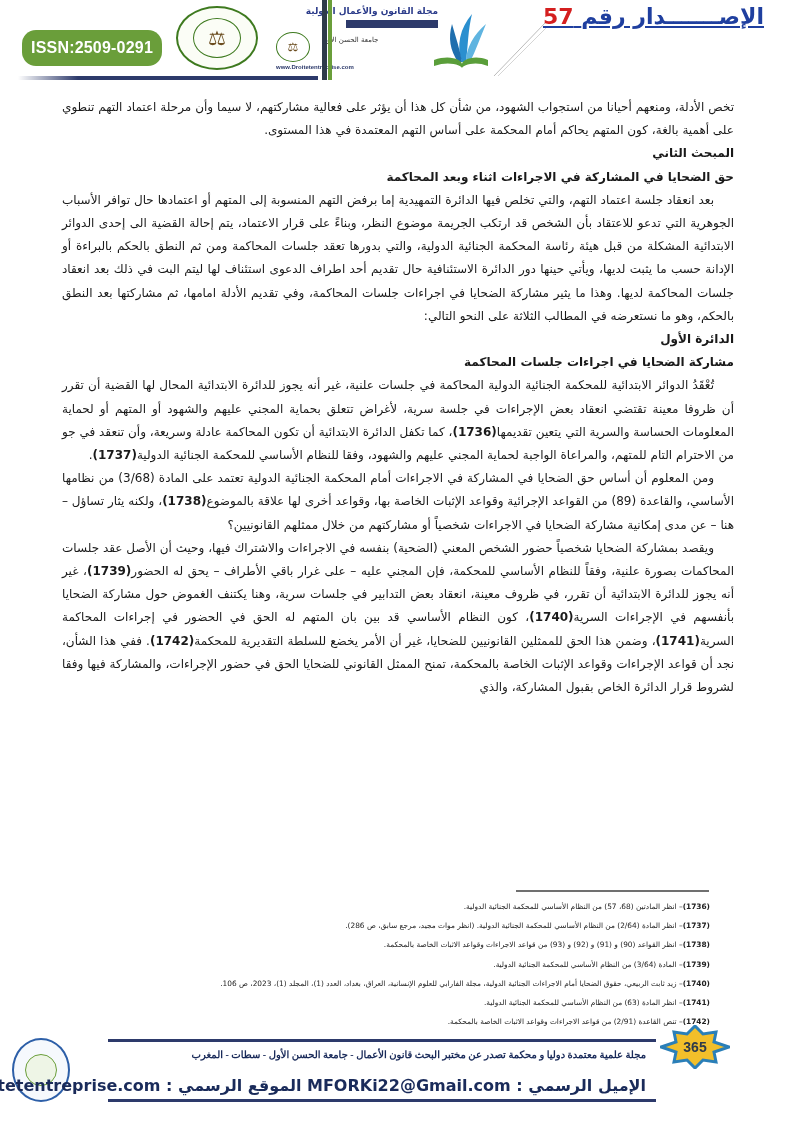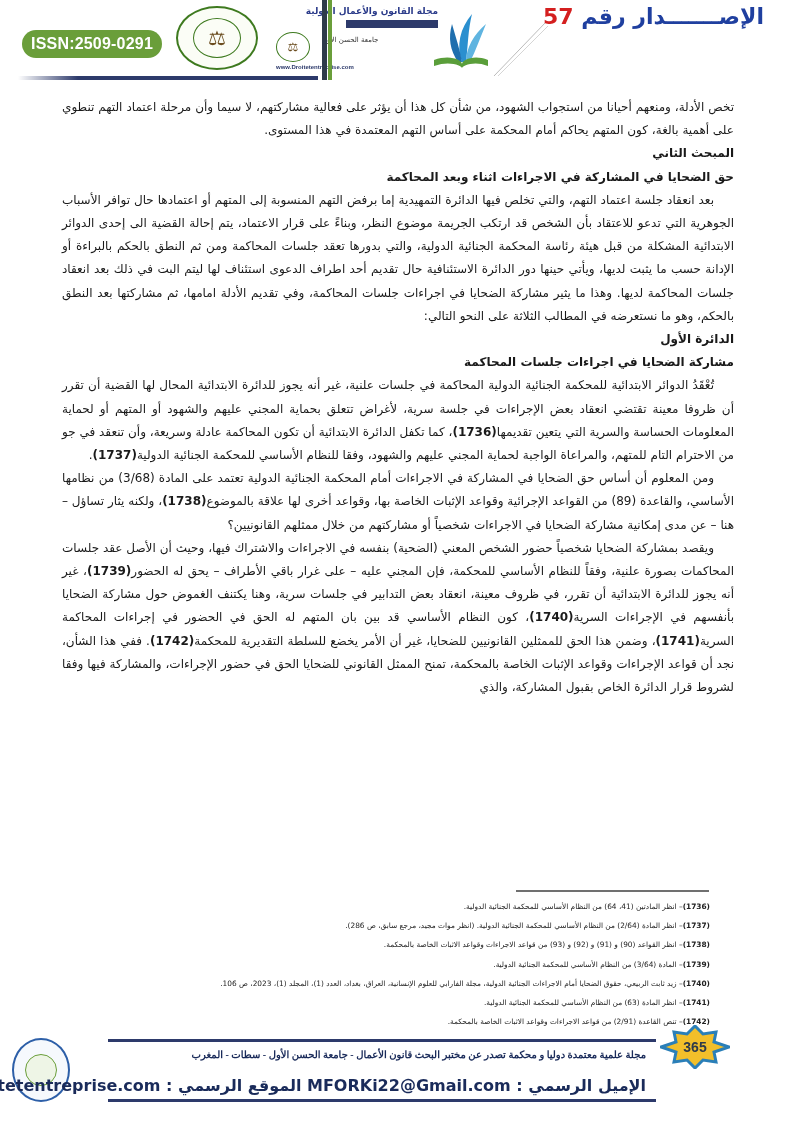--- a/index.html
+++ b/index.html
@@ -2,21 +2,21 @@
 <html><head>
 <meta charset="utf-8">
 <style>
   * { box-sizing: border-box; margin: 0; padding: 0; }
   html, body { width: 794px; height: 1123px; background: #ffffff; overflow: hidden; }
   body { position: relative; font-family: "DejaVu Sans", sans-serif; color: #1a1a1a; }
 
   
   .header { position: absolute; left: 0; top: 0; width: 794px; height: 80px; }
   .issn {
-    position: absolute; left: 22px; top: 30px; width: 140px; height: 28px;
+    position: absolute; left: 22px; top: 30px; width: 140px; height: 36px;
     background: #6a9e3a; border-radius: 14px; color: #fff;
     font-family: "Liberation Sans", sans-serif; font-size: 16px; font-weight: bold;
     display: flex; align-items: center; justify-content: center; letter-spacing: 0.2px;
   }
   .lab-seal {
     position: absolute; left: 176px; top: 6px; width: 82px; height: 64px;
     border-radius: 50%; border: 2px solid #3e7a1f; background: #fbfdf6;
     display: flex; align-items: center; justify-content: center;
   }
   .lab-seal .inner {
@@ -44,21 +44,21 @@
     position: absolute; left: 14px; top: 58px; font-size: 6px; color: #2d3a6b; font-family: "Liberation Sans", sans-serif; font-weight: bold;
   }
   .header-rule {
     position: absolute; left: 18px; top: 76px; width: 300px; height: 4px;
     background: linear-gradient(to right, #ffffff, #2d3a6b 20%, #2d3a6b);
   }
   .vbar-dark { position: absolute; left: 322px; top: 0; width: 5px; height: 80px; background: #2d3a4a; }
   .vbar-green { position: absolute; left: 328px; top: 0; width: 4px; height: 80px; background: #6a9e3a; }
   .issue-line {
     position: absolute; right: 30px; top: 4px; direction: rtl;
-    font-family: "DejaVu Sans", sans-serif; font-weight: bold; font-size: 22px; color: #1f3f9f;
+    font-family: "DejaVu Sans", sans-serif; font-weight: bold; font-size: 22px; color: #1f3f9f; text-decoration: underline;
   }
   .issue-line .num { color: #d41f1f; font-size: 22px; }
   .date-line {
     position: absolute; right: 30px; top: 40px; direction: rtl;
     font-family: "DejaVu Sans", sans-serif; font-weight: bold; font-size: 26px; color: #5a8a2e;
   }
   .diag { position: absolute; left: 490px; top: 18px; width: 60px; height: 60px; }
 
   
   .content {
@@ -149,21 +149,21 @@
   <p class="indent">بعد انعقاد جلسة اعتماد التهم، والتي تخلص فيها الدائرة التمهيدية إما برفض التهم المنسوبة إلى المتهم أو اعتمادها حال توافر الأسباب الجوهرية التي تدعو للاعتقاد بأن الشخص قد ارتكب الجريمة موضوع النظر، وبناءً على قرار الاعتماد، يتم إحالة القضية الى إحدى الدوائر الابتدائية المشكلة من قبل هيئة رئاسة المحكمة الجنائية الدولية، والتي بدورها تعقد جلسات المحاكمة ومن ثم النطق بالحكم بالبراءة أو الإدانة حسب ما يثبت لديها، ويأتي حينها دور الدائرة الاستئنافية حال تقديم أحد اطراف الدعوى استئناف لها ليتم البت في ذلك بعد انعقاد جلسات المحاكمة لديها. وهذا ما يثير مشاركة الضحايا في اجراءات جلسات المحاكمة، وفي تقديم الأدلة امامها، ثم مشاركتها بعد النطق بالحكم، وهو ما نستعرضه في المطالب الثلاثة على النحو التالي:</p>
   <p class="heading">الدائرة الأول</p>
   <p class="heading">مشاركة الضحايا في اجراءات جلسات المحاكمة</p>
   <p class="indent"><span>تُعْقَدُ الدوائر الابتدائية للمحكمة الجنائية الدولية المحاكمة في جلسات علنية، غير أنه يجوز للدائرة الابتدائية المحال لها القضية أن تقرر أن ظروفا معينة تقتضي انعقاد بعض الإجراءات في جلسة سرية، لأغراض تتعلق بحماية المجني عليهم والشهود أو المتهم أو لحماية المعلومات الحساسة والسرية التي يتعين تقديمها</span><span class="ref">(1736)</span><span>، كما تكفل الدائرة الابتدائية أن تكون المحاكمة عادلة وسريعة، وأن تنعقد في جو من الاحترام التام للمتهم، والمراعاة الواجبة لحماية المجني عليهم والشهود، وفقا للنظام الأساسي للمحكمة الجنائية الدولية</span><span class="ref">(1737)</span><span>.</span></p>
   <p class="indent"><span>ومن المعلوم أن أساس حق الضحايا في المشاركة في الاجراءات أمام المحكمة الجنائية الدولية تعتمد على المادة (3/68) من نظامها الأساسي، والقاعدة (89) من القواعد الإجرائية وقواعد الإثبات الخاصة بها، وقواعد أخرى لها علاقة بالموضوع</span><span class="ref">(1738)</span><span>، ولكنه يثار تساؤل – هنا – عن مدى إمكانية مشاركة الضحايا في الاجراءات شخصياً أو مشاركتهم من خلال ممثلهم القانونيين؟</span></p>
   <p class="indent"><span>ويقصد بمشاركة الضحايا شخصياً حضور الشخص المعني (الضحية) بنفسه في الاجراءات والاشتراك فيها، وحيث أن الأصل عقد جلسات المحاكمات بصورة علنية، وفقاً للنظام الأساسي للمحكمة، فإن المجني عليه – على غرار باقي الأطراف – يحق له الحضور</span><span class="ref">(1739)</span><span>، غير أنه يجوز للدائرة الابتدائية أن تقرر، في ظروف معينة، انعقاد بعض التدابير في جلسات سرية، وهنا يكتنف الغموض حول مشاركة الضحايا بأنفسهم في الإجراءات السرية</span><span class="ref">(1740)</span><span>، كون النظام الأساسي قد بين بان المتهم له الحق في الحضور في إجراءات المحاكمة السرية</span><span class="ref">(1741)</span><span>، وضمن هذا الحق للممثلين القانونيين للضحايا، غير أن الأمر يخضع للسلطة التقديرية للمحكمة</span><span class="ref">(1742)</span><span>. ففي هذا الشأن، نجد أن قواعد الإجراءات وقواعد الإثبات الخاصة بالمحكمة، تمنح الممثل القانوني للضحايا الحق في حضور الإجراءات، والمشاركة فيها وفقا لشروط قرار الدائرة الخاص بقبول المشاركة، والذي</span></p>
 </div>
 
 <div class="fn-rule"></div>
 <div class="footnotes">
-  <div><span class="fn-num">(1736)</span><span>– انظر المادتين (41، 64) من النظام الأساسي للمحكمة الجنائية الدولية.</span></div>
+  <div><span class="fn-num">(1736)</span><span>– انظر المادتين (68، 57) من النظام الأساسي للمحكمة الجنائية الدولية.</span></div>
   <div><span class="fn-num">(1737)</span><span>– انظر المادة (2/64) من النظام الأساسي للمحكمة الجنائية الدولية. (انظر موات مجيد، مرجع سابق، ص 286).</span></div>
   <div><span class="fn-num">(1738)</span><span>– انظر القواعد (90) و (91) و (92) و (93) من قواعد الاجراءات وقواعد الاثبات الخاصة بالمحكمة.</span></div>
   <div><span class="fn-num">(1739)</span><span>– المادة (3/64) من النظام الأساسي للمحكمة الجنائية الدولية.</span></div>
   <div><span class="fn-num">(1740)</span><span>– زيد ثابت الربيعي، حقوق الضحايا أمام الاجراءات الجنائية الدولية، مجلة الفارابي للعلوم الإنسانية، العراق، بغداد، العدد (1)، المجلد (1)، 2023، ص 106.</span></div>
   <div><span class="fn-num">(1741)</span><span>– انظر المادة (63) من النظام الأساسي للمحكمة الجنائية الدولية.</span></div>
   <div><span class="fn-num">(1742)</span><span>– تنص القاعدة (2/91) من قواعد الاجراءات وقواعد الاثبات الخاصة بالمحكمة.</span></div>
 </div>
 
 <div class="footer-seal">
   <div class="inner"></div>

